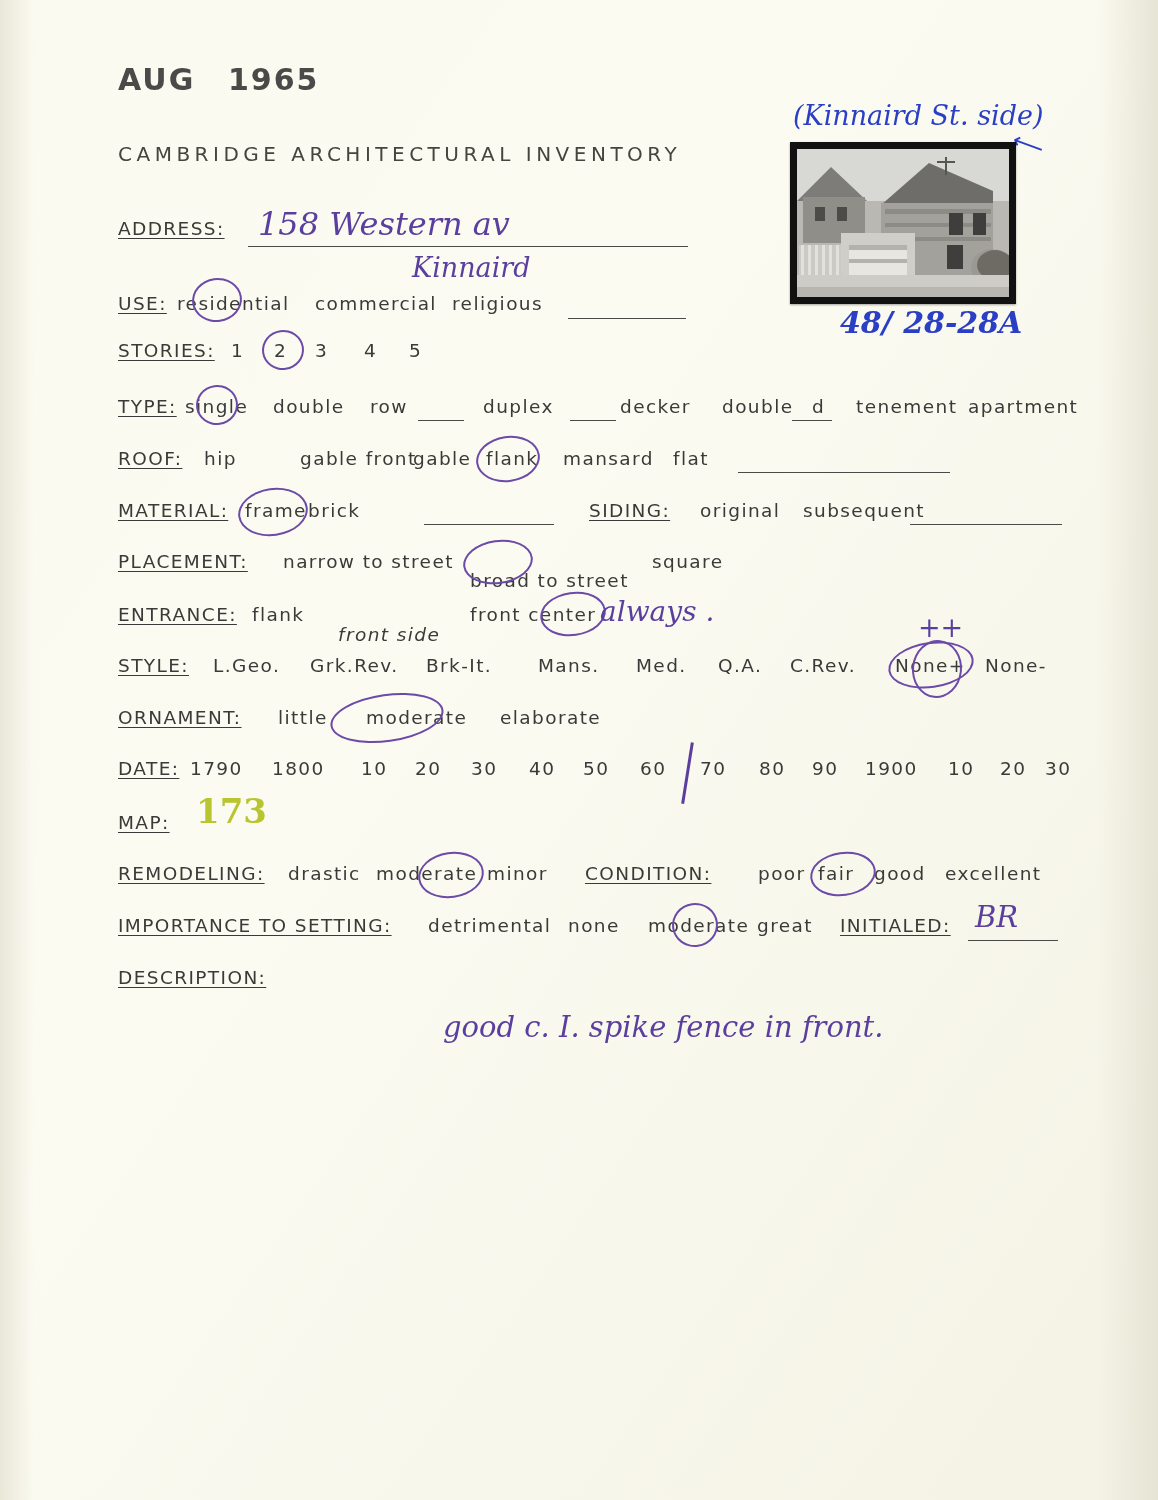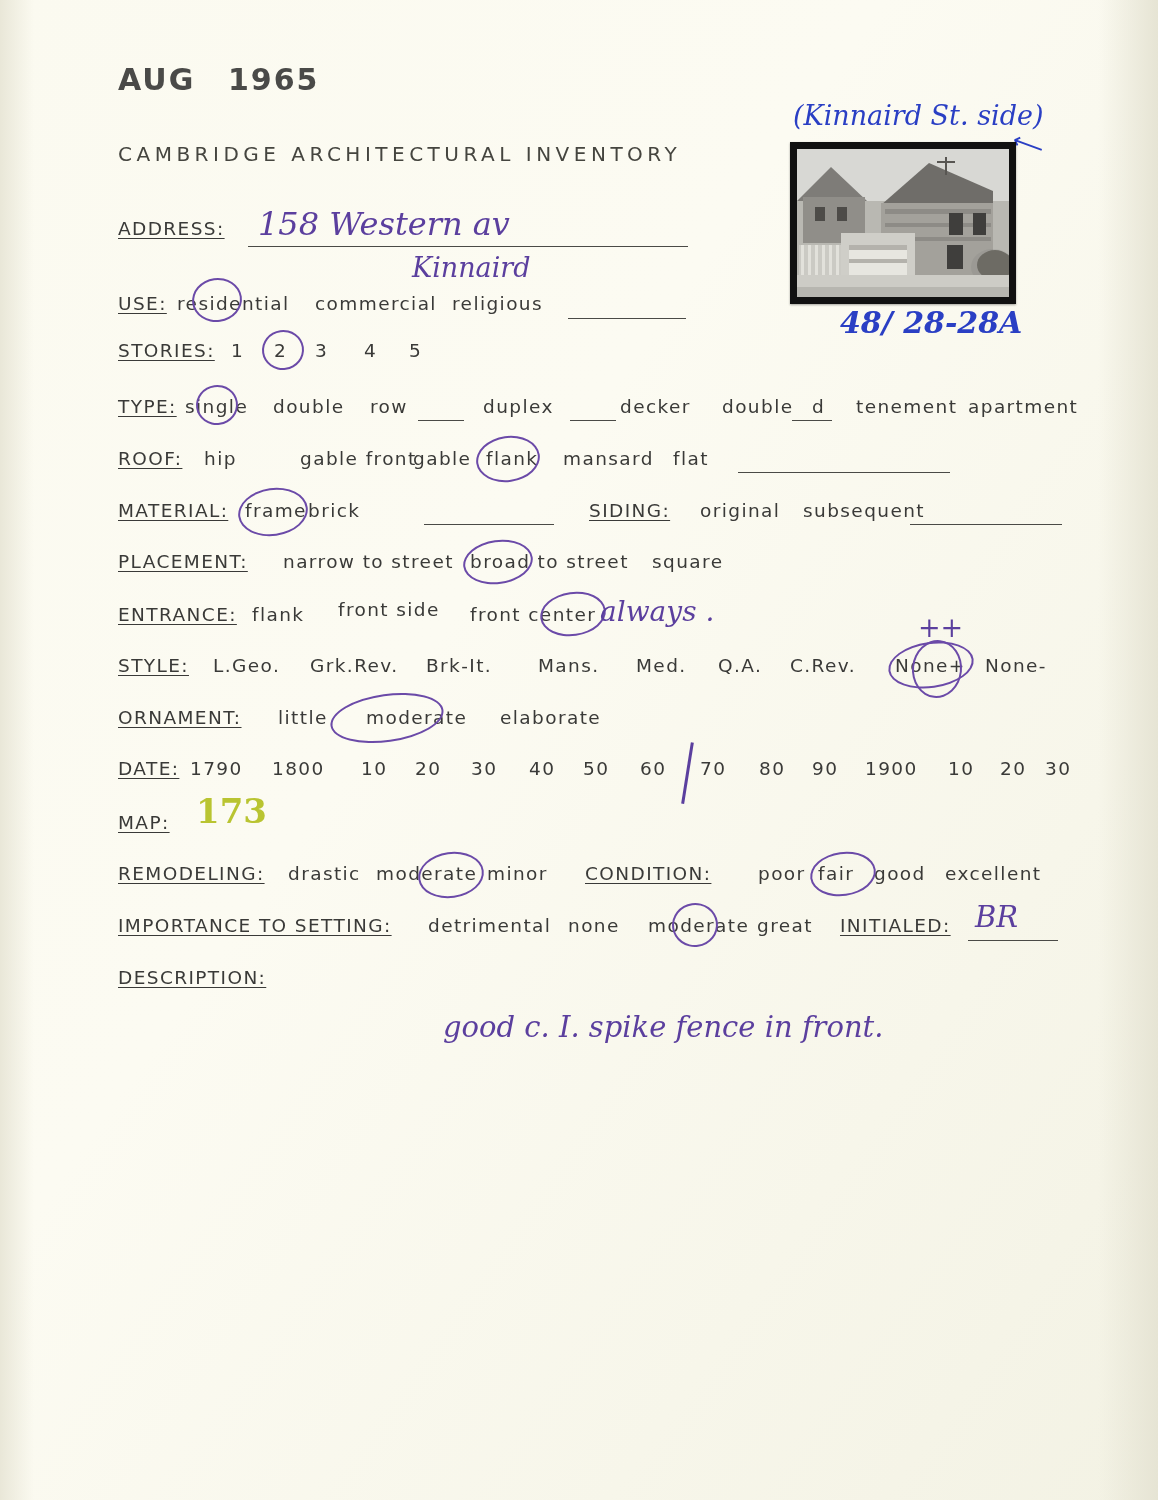--- a/index.html
+++ b/index.html
@@ -152,27 +152,27 @@
   <div class="rule" style="left:424px;top:524px;width:130px;"></div>
   <div class="circle" style="left:238px;top:488px;width:66px;height:44px;"></div>
 
   <div class="typed label" style="left:589px;top:500px;">SIDING:</div>
   <div class="typed" style="left:700px;top:500px;">original</div>
   <div class="typed" style="left:803px;top:500px;">subsequent</div>
   <div class="rule" style="left:910px;top:524px;width:152px;"></div>
 
   <div class="typed label" style="left:118px;top:551px;">PLACEMENT:</div>
   <div class="typed" style="left:283px;top:551px;">narrow to street</div>
-  <div class="typed" style="left:470px;top:551px;">broad to street</div>
+  <div class="typed" style="left:470px;top:570px;">broad to street</div>
   <div class="typed" style="left:652px;top:551px;">square</div>
   <div class="circle" style="left:463px;top:540px;width:66px;height:40px;"></div>
 
   <div class="typed label" style="left:118px;top:604px;">ENTRANCE:</div>
   <div class="typed" style="left:252px;top:604px;">flank</div>
-  <div class="typed" style="left:338px;top:599px;">front side</div>
+  <div class="typed" style="left:338px;top:624px;font-style:italic;">front side</div>
   <div class="typed" style="left:470px;top:604px;">front center</div>
   <div class="circle" style="left:540px;top:592px;width:62px;height:40px;"></div>
   <div class="hand" style="left:600px;top:595px;font-size:28px;">always .</div>
 
   <div class="typed label" style="left:118px;top:655px;">STYLE:</div>
   <div class="typed" style="left:213px;top:655px;">L.Geo.</div>
   <div class="typed" style="left:310px;top:655px;">Grk.Rev.</div>
   <div class="typed" style="left:426px;top:655px;">Brk-It.</div>
   <div class="typed" style="left:538px;top:655px;">Mans.</div>
   <div class="typed" style="left:636px;top:655px;">Med.</div>

